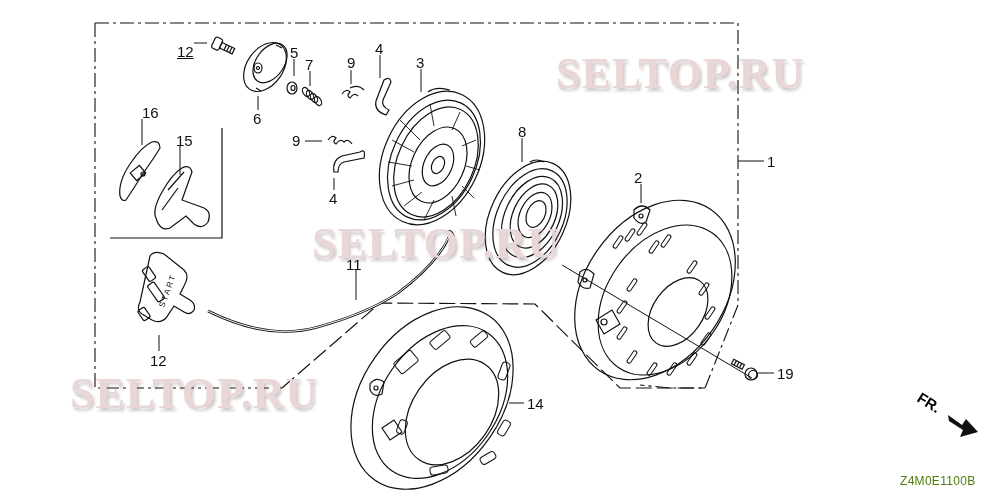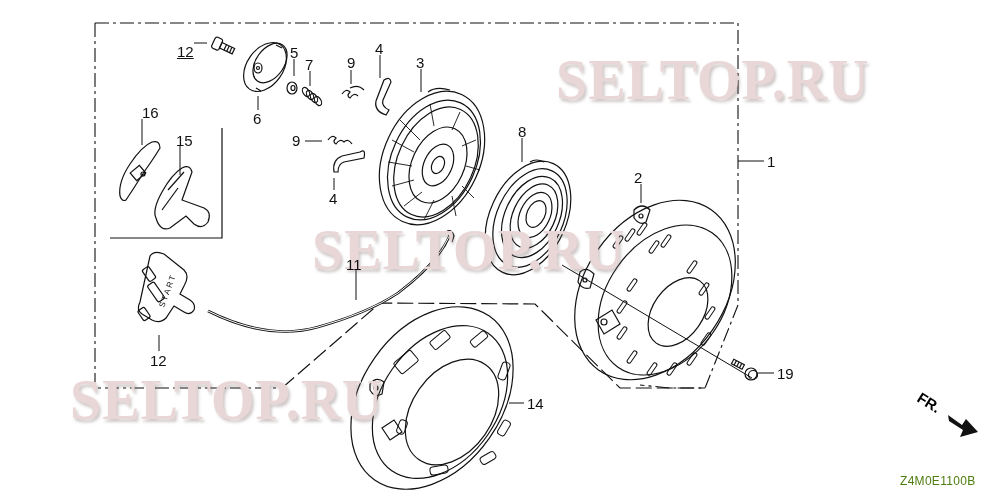--- a/index.html
+++ b/index.html
@@ -1,20 +1,20 @@
 <!DOCTYPE html>
 <html><head>
   <meta charset="utf-8">
   <style>
     html, body { margin: 0; padding: 0; background: #ffffff; }
     body { width: 1000px; height: 500px; overflow: hidden; position: relative; font-family: "Liberation Sans", sans-serif; }
     #stage { position: absolute; left: 0; top: 0; width: 1000px; height: 500px; }
     svg { position: absolute; left: 0; top: 0; }
     .lbl { position: absolute; font-family: "Liberation Sans", sans-serif; font-size: 15px; color: #111; line-height: 1; }
-    .wm { position: absolute; font-family: "Liberation Serif", serif; font-weight: bold; font-size: 56px; color: #e9d7d7; letter-spacing: 1px; text-shadow: 2px 3px 3px rgba(120,100,100,0.35); line-height: 1; white-space: nowrap; }
+    .wm { position: absolute; font-family: "Liberation Serif", serif; font-weight: bold; font-size: 44px; color: #e9d7d7; letter-spacing: 1px; text-shadow: 2px 3px 3px rgba(120,100,100,0.35); line-height: 1; white-space: nowrap; }
     .code { position: absolute; left: 900px; top: 474px; font-size: 12px; color: #4d7c0f; letter-spacing: 0.3px; }
     .fr { position: absolute; left: 917px; top: 394px; font-size: 15px; font-weight: bold; color: #000; transform: rotate(32deg); }
   </style>
 </head>
 <body>
 
 <div id="stage">
 
   <svg width="1000" height="500" viewBox="0 0 1000 500" fill="none" stroke="#111" stroke-width="1.2">
 

